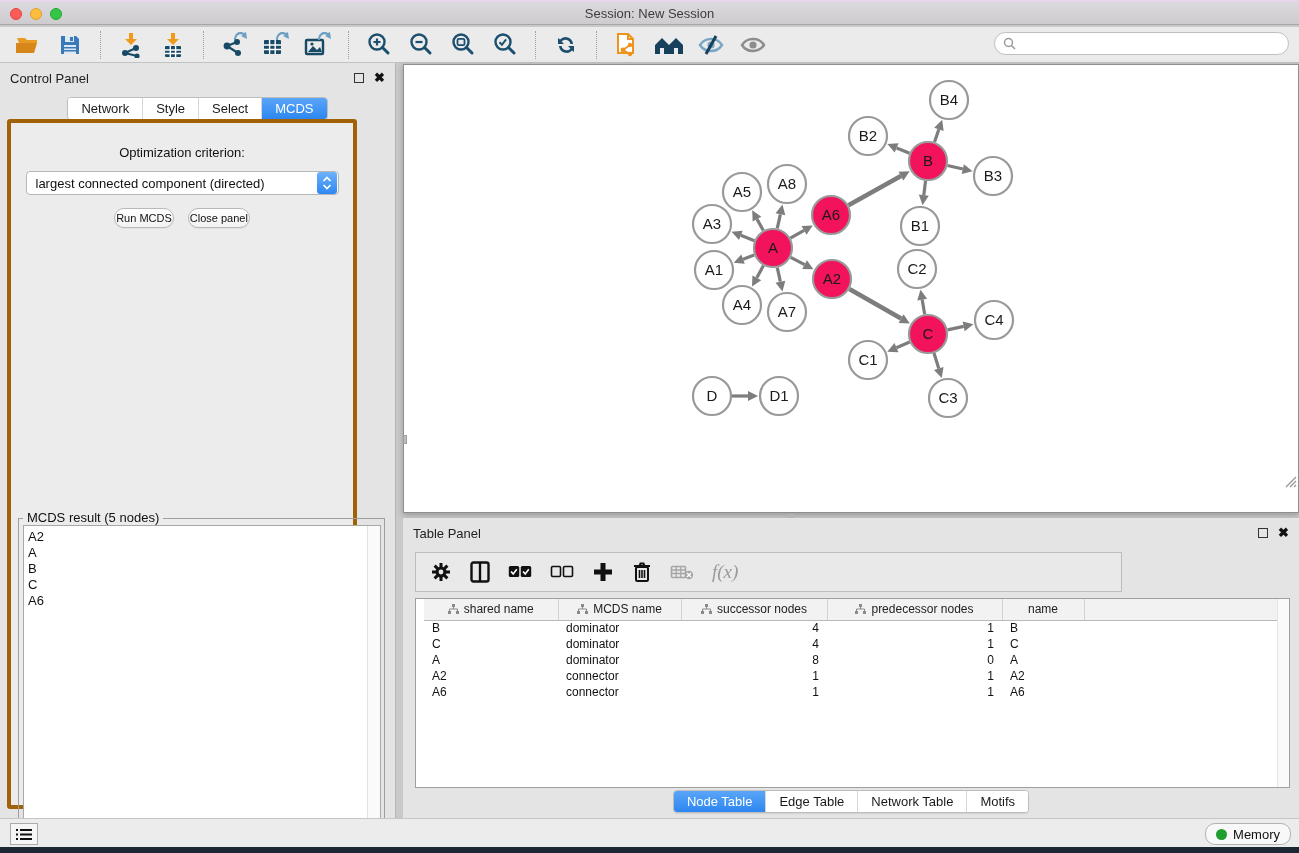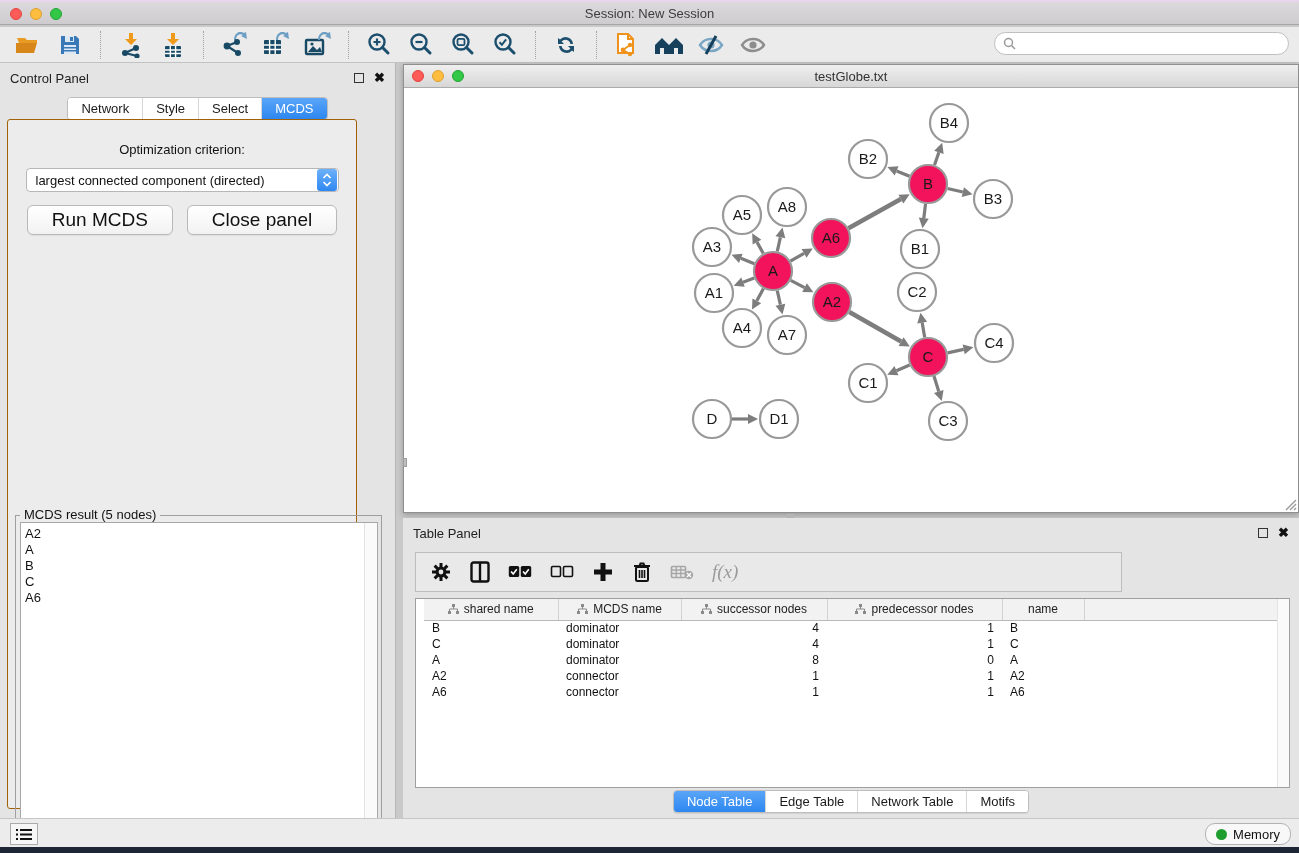--- a/index.html
+++ b/index.html
@@ -35,32 +35,32 @@
   .float-box { width:10px; height:10px; border:1.5px solid #333; }
   .close-x { font-size:13px; font-weight:bold; color:#111; line-height:10px; }
 
   .seg-tabs { display:flex; justify-content:center; margin-top:4px; }
   .seg { display:inline-flex; border:1px solid #bdbdbd; border-radius:4px; overflow:hidden; background:#fff; box-shadow:0 1px 1px rgba(0,0,0,.08); }
   .seg .seg-item { padding:3px 13px; font-size:13px; color:#1a1a1a; border-left:1px solid #d6d6d6; background:#fff; }
   .seg .seg-item:first-child { border-left:none; }
   .seg .seg-item.selected { background:linear-gradient(#5aa5f8,#2d87f0); color:#fff; }
 
   .cp-inner { position:absolute; left:7px; top:56px; width:350px; height:690px; background:#ececec;
-    border:1px solid #a16207; border-radius:3px; }
+    border:4px solid #a16207; border-radius:3px; }
   .opt-label { text-align:center; margin-top:22px; font-size:13px; color:#111; }
   .select-row { display:flex; justify-content:center; margin-top:11px; }
   .mac-select { width:313px; height:24px; background:#fff; border:1px solid #b7b7b7; border-radius:4px;
     display:flex; align-items:center; position:relative; }
   .mac-select .sel-text { flex:1; padding-left:9px; font-size:13px; color:#111; white-space:nowrap; }
   .mac-select .stepper { width:20px; height:22px; margin-right:1px; border-radius:3px;
     background:linear-gradient(#6db1fa,#2f88f1); display:flex; flex-direction:column; align-items:center; justify-content:center; color:#fff; }
   .stepper svg { display:block; }
   .btn-row { display:flex; justify-content:center; gap:14px; margin-top:13px; }
-  .mac-btn { background:linear-gradient(#ffffff,#f2f2f2); border:1px solid #b9b9b9; border-radius:6px;
-    padding:3px 24px; font-size:19px; color:#111; box-shadow:0 1px 1px rgba(0,0,0,.06); }
+  .mac-btn { background:linear-gradient(#ffffff,#f2f2f2); border:1px solid #b9b9b9; border-radius:11px;
+    padding:3px 1px; font-size:11px; color:#111; box-shadow:0 1px 1px rgba(0,0,0,.06); }
 
   .result-group { position:absolute; left:7px; top:395px; width:367px; height:340px; border:1px solid #9f9f9f; }
   .result-legend { position:absolute; top:-9px; left:4px; background:#ececec; padding:0 4px; font-size:13px; color:#111; }
   .result-list { position:absolute; left:4px; top:6px; width:358px; height:328px; background:#fff;
     border:1px solid #a8a8a8; overflow:hidden; }
   .result-list ul { list-style:none; padding:3px 0 0 4px; }
   .result-list li { font-size:13px; line-height:16px; color:#111; }
   .rl-scroll { position:absolute; right:0; top:0; width:13px; height:100%; background:#fafafa; border-left:1px solid #e2e2e2; }
 
   
@@ -300,28 +300,20 @@
             <li>C</li>
             <li>A6</li>
           </ul>
         <div class="rl-scroll"></div>
       </div>
     </div>
   </div>
 </div>
 
 <div class="net-window">
-  <div class="net-titlebar">
-    <div class="traffic">
-      <span class="dot red"></span>
-      <span class="dot yellow"></span>
-      <span class="dot green"></span>
-    </div>
-    <span class="nt-title">testGlobe.txt</span>
-  </div>
   <div class="net-canvas">
     <svg id="graph-svg" width="894" height="424">
         <line x1="359.3136823396639" y1="165.50213583939285" x2="353.01379237352097" y2="154.1216894489411" stroke="#7d7d7d" stroke-width="3.2"></line>
         <polygon points="348.1706335433529,145.37275736863754 357.38825841367276,151.70011003385707 348.6393263333692,156.54326886402515" fill="#7d7d7d"></polygon>
         <line x1="373.27393757610866" y1="163.46199965207478" x2="376.3753967570316" y2="149.2839005392841" stroke="#7d7d7d" stroke-width="3.2"></line>
         <polygon points="378.5123655450859,139.5149003653215 381.25989684401287,150.35238493331127 371.4908966700503,148.21541614525694" fill="#7d7d7d"></polygon>
         <line x1="350.38868096605233" y1="175.6775138227091" x2="336.8475445026189" y2="170.34985357480087" stroke="#7d7d7d" stroke-width="3.2"></line>
         <polygon points="327.5418849856451,166.68861048615543 338.6781660469416,165.69702381631396 335.0169229582962,175.0026833332878" fill="#7d7d7d"></polygon>
         <line x1="350.2603959042736" y1="189.9876489848471" x2="339.04638634837585" y2="194.16914407348696" stroke="#7d7d7d" stroke-width="3.2"></line>
         <polygon points="329.6765843005127,197.66296856591052 337.2994741021641,189.48424304955537 340.7932985945876,198.85404509741855" fill="#7d7d7d"></polygon>

